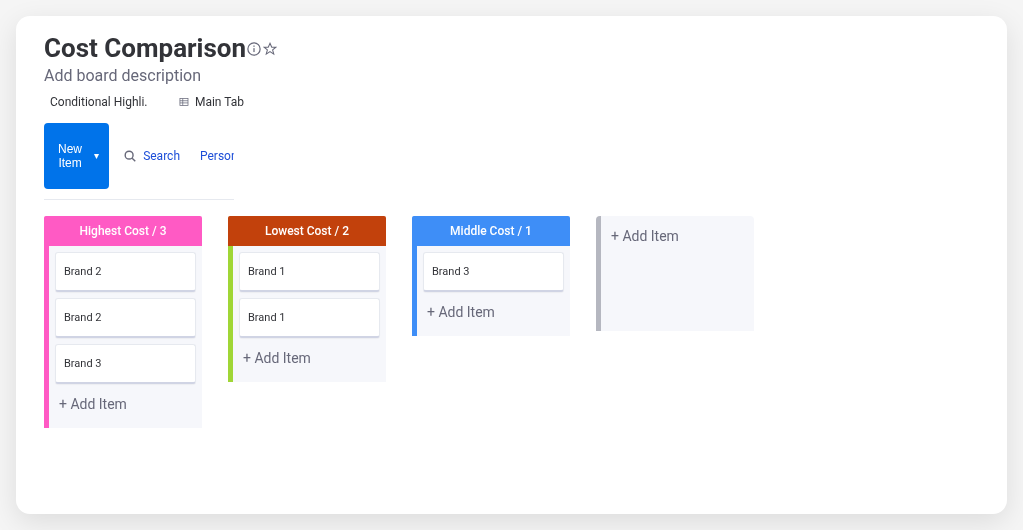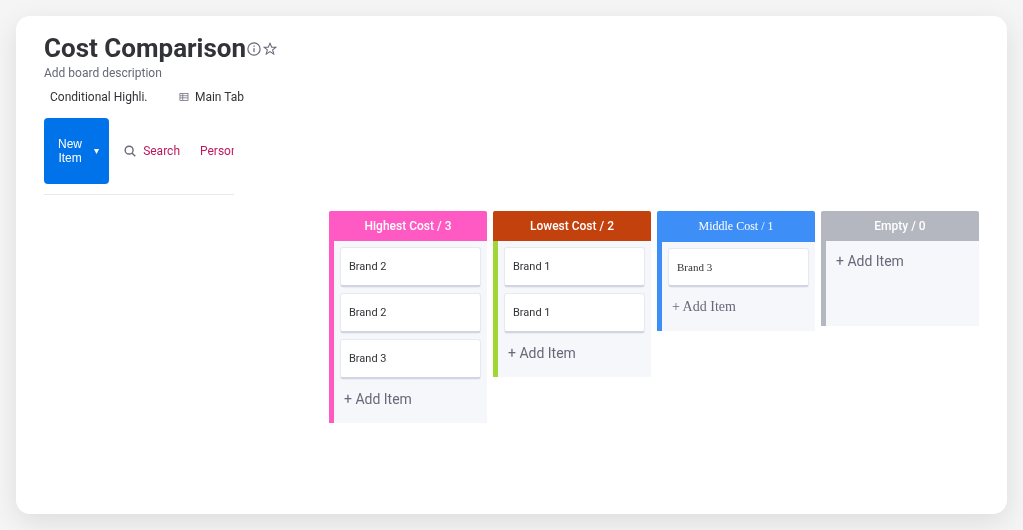--- a/index.html
+++ b/index.html
@@ -33,21 +33,21 @@
   .info-icon, .star-icon {
     width: 16px;
     height: 16px;
     color: #676879;
     display: inline-flex;
     align-items: center;
     justify-content: center;
   }
   .info-icon svg, .star-icon svg { width: 14px; height: 14px; }
   .subtitle {
-    font-size: 12px;
+    font-size: 16px;
     color: #676879;
     margin-top: 2px;
   }
   .views-row {
     display: flex;
     gap: 16px;
     margin-top: 10px;
     align-items: center;
   }
   .view-tab {
@@ -83,32 +83,31 @@
     gap: 8px;
     cursor: pointer;
     font-weight: 500;
   }
   .new-item-btn .chev { font-size: 10px; }
   .tool-link {
     display: flex;
     align-items: center;
     gap: 6px;
     font-size: 12px;
-    color: #be185d;
+    color: #1d4ed8;
     cursor: pointer;
     white-space: nowrap;
   }
   .tool-link .icon { width: 14px; height: 14px; display:inline-flex; align-items:center; justify-content:center; color:#676879; }
   .toolbar-clip { overflow:hidden; max-width:40px; text-overflow:ellipsis; }
   .kanban-row {
     display: flex;
-    gap: 6px;
+    gap: 26px;
     margin-top: 16px;
     align-items: flex-start;
-    justify-content: flex-end;
   }
   .kanban-col {
     width: 158px;
     background: #F6F7FB;
     border-radius: 4px 4px 0 0;
     border-left: 5px solid transparent;
     position: relative;
     padding-bottom: 8px;
   }
   .col-header {
@@ -138,21 +137,21 @@
   .add-item {
     font-size: 14px;
     color: #676879;
     padding: 6px 4px 2px 4px;
     cursor: pointer;
   }
   .col-highest { border-left-color: #FF5AC4; }
   .col-highest .col-header { background: #FF5AC4; }
   .col-lowest  { border-left-color: #A0D636; }
   .col-lowest  .col-header { background: #c2410c; }
-  .col-middle  { border-left-color: #3E8EF7; font-family: Liberation Serif, serif; }
+  .col-middle  { border-left-color: #3E8EF7; }
   .col-middle  .col-header { background: #3E8EF7; }
   .col-empty   { border-left-color: #B5B7C0; }
   .col-empty   .col-header { background: #B5B7C0; }
   .col-empty, .col-middle, .col-lowest { min-height: 115px; }
 </style>
 </head>
 <body>
 
 <div class="board-card">
 
@@ -252,23 +251,20 @@
       <div class="col-header">
         <span>Middle Cost</span> / <span>1</span>
       </div>
       <div class="col-body">
         <div class="card">Brand 3</div>
         <div class="add-item">+ Add Item</div>
       </div>
     </div>
 
     <div class="kanban-col col-empty">
-      <div class="col-header">
-        <span>Empty</span> / <span>0</span>
-      </div>
       <div class="col-body">
         <div class="add-item">+ Add Item</div>
       </div>
     </div>
 
   </div>
 
 </div>
 
 </body></html>

